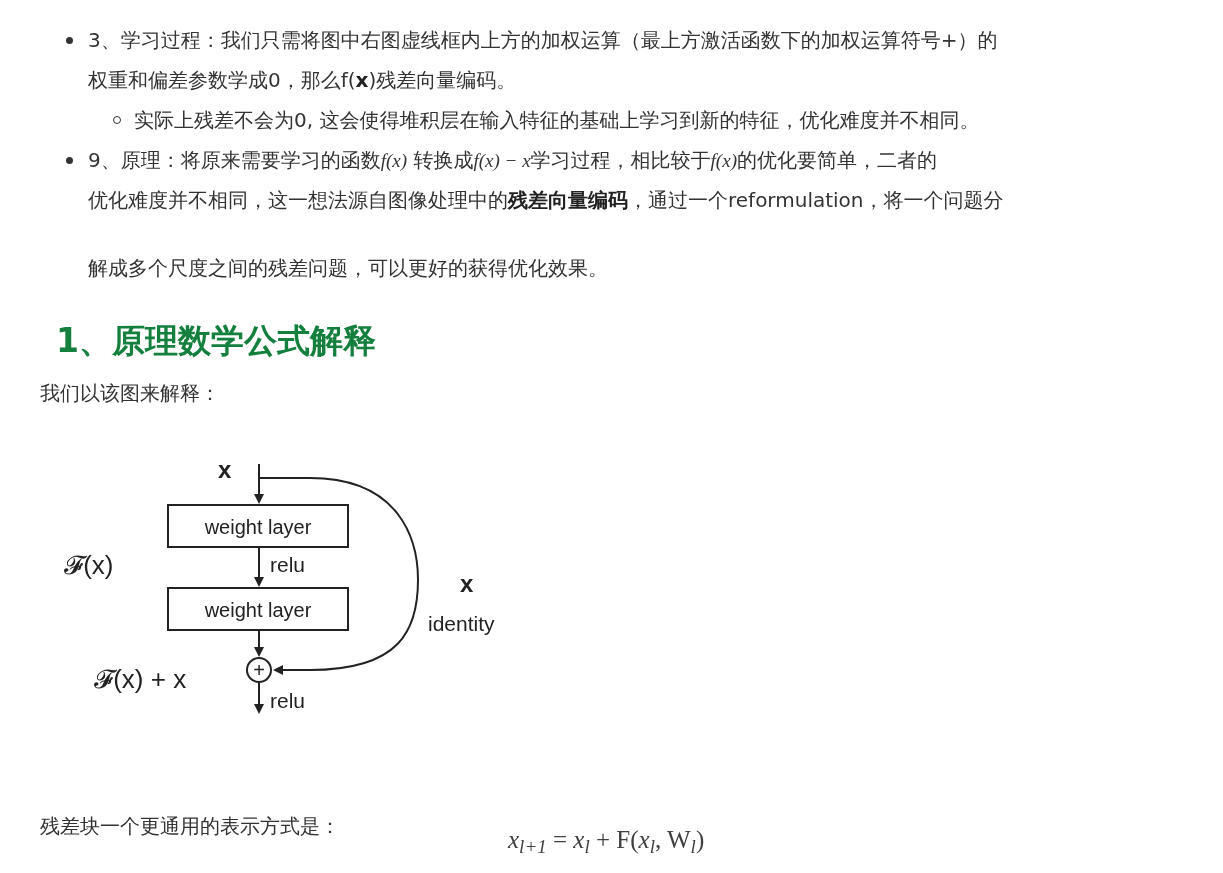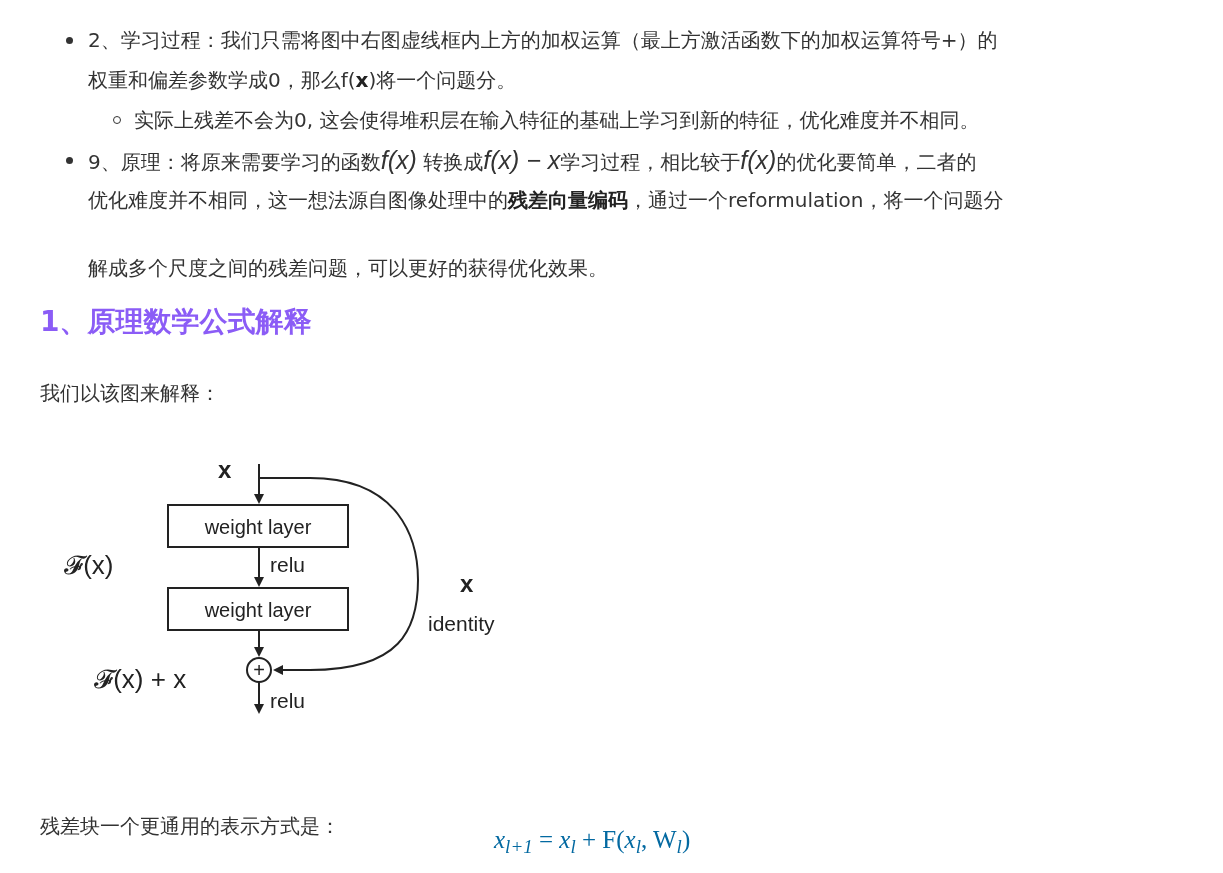--- a/index.html
+++ b/index.html
@@ -2,37 +2,37 @@
 <html><head>
 <meta charset="utf-8">
 <style>
   html, body { margin:0; padding:0; background:#ffffff; }
   body { width:1223px; height:873px; overflow:hidden; position:relative;
          font-family:"DejaVu Sans","Liberation Sans",sans-serif; color:#333333; }
   .page { position:absolute; left:0; top:0; width:1223px; }
   .li { position:absolute; font-size:20px; line-height:40px; }
   .bullet { position:absolute; width:7px; height:7px; border-radius:50%; background:#333; }
   .circle { position:absolute; width:6px; height:6px; border-radius:50%; border:1.4px solid #333; }
-  .math { font-family:Liberation Sans, sans-serif; font-style:italic; font-size:25px;margin-top:14px; }
+  .math { font-family:Liberation Serif, serif; font-style:italic; font-size:19px;margin-top:14px; }
   b { font-weight:bold; color:#222; }
-  h2 { position:absolute; margin:0; left:40px; top:303px; font-size:28px; font-weight:bold; color:#8b5cf6; }
+  h2 { position:absolute; margin:16px; left:40px; top:303px; font-size:33px; font-weight:bold; color:#15803d; }
   .p { position:absolute; left:40px; font-size:20px; }
-  .formula { position:absolute; left:494px; top:826px; font-family:"Liberation Serif","DejaVu Serif",serif; font-size:25px; color:#0369a1; }
+  .formula { position:absolute; left:508px; top:826px; font-family:"Liberation Serif","DejaVu Serif",serif; font-size:25px; color:#404040; }
   .formula sub { font-size:19px; vertical-align:-5px; }
   svg text { font-family:"Liberation Sans","DejaVu Sans",sans-serif; }
 </style>
 </head>
 <body>
 
 <div class="page">
 
   <div class="bullet" style="left:66px;top:37px;"></div>
-  <div class="li" style="left:88px;top:20px;">2、学习过程：我们只需将图中右图虚线框内上方的加权运算（最上方激活函数下的加权运算符号+）的</div>
+  <div class="li" style="left:88px;top:20px;">3、学习过程：我们只需将图中右图虚线框内上方的加权运算（最上方激活函数下的加权运算符号+）的</div>
   <div class="li" style="left:88px;top:60px;">
-    <span>权重和偏差参数学成0，那么f(</span><b>x</b><span>)将一个问题分。</span>
+    <span>权重和偏差参数学成0，那么f(</span><b>x</b><span>)残差向量编码。</span>
   </div>
   <div class="circle" style="left:113px;top:116px;"></div>
   <div class="li" style="left:134px;top:100px;">实际上残差不会为0, 这会使得堆积层在输入特征的基础上学习到新的特征，优化难度并不相同。</div>
 
   <div class="bullet" style="left:66px;top:157px;"></div>
   <div class="li" style="left:88px;top:140px;white-space:nowrap;">
     <span>9、原理：将原来需要学习的函数</span><span class="math">f(x)</span><span> 转换成</span><span class="math">f(x) − x</span><span>学习过程，相比较于</span><span class="math">f(x)</span><span>的优化要简单，二者的</span>
   </div>
   <div class="li" style="left:88px;top:180px;">
     <span>优化难度并不相同，这一想法源自图像处理中的</span><b>残差向量编码</b><span>，通过一个reformulation，将一个问题分</span>

